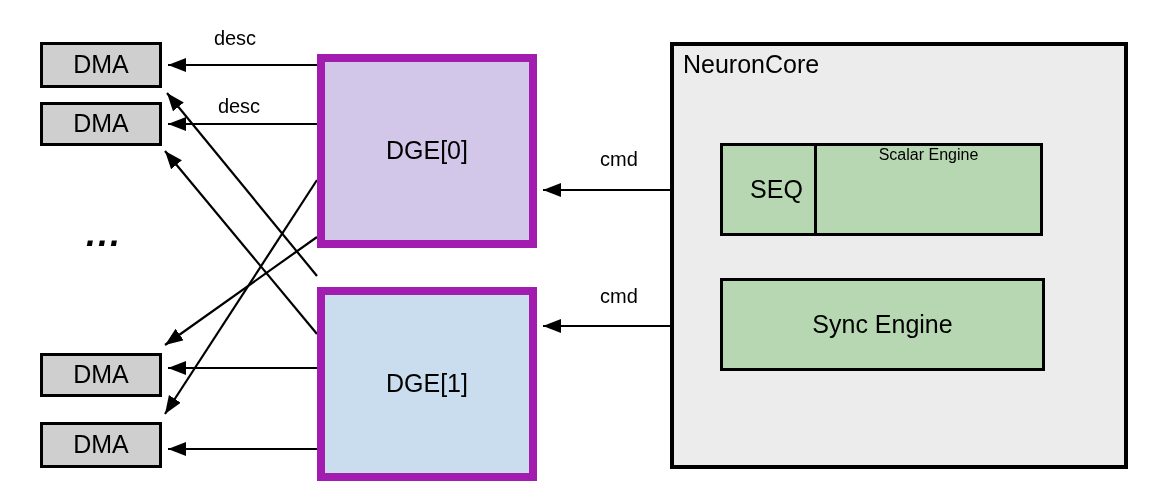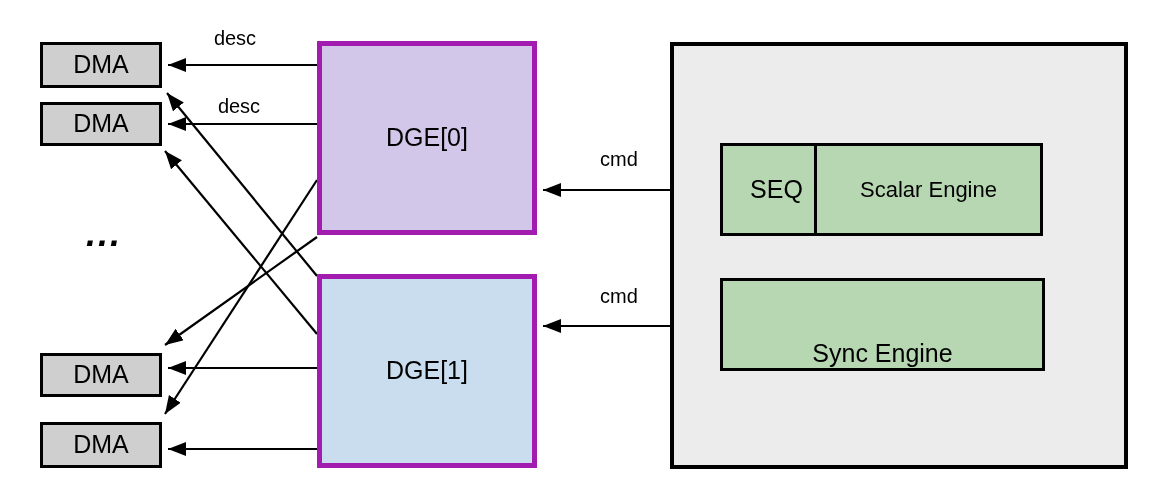--- a/index.html
+++ b/index.html
@@ -33,22 +33,22 @@
   .dma {
     background: #CFCFCF;
     border: 3px solid #000;
   }
   .dma-0 { left: 40px;  top: 42px;  width: 122px; height: 46px; }
   .dma-1 { left: 40px;  top: 102px; width: 122px; height: 44px; }
   .dma-2 { left: 40px;  top: 353px; width: 122px; height: 44px; }
   .dma-3 { left: 40px;  top: 422px; width: 122px; height: 46px; }
 
   .dge {
-    border: 5px solid #a21caf;
-    width: 220px; height: 194px;
+    border: 8px solid #a21caf;
+    width: 220px; height: 194px; margin-top: 13px;
   }
   .dge-0 { left: 317px; top: 41px;  background: #D2C7E8; }
   .dge-1 { left: 317px; top: 274px; background: #C9DDEE; text-align: right; }
 
   .neuroncore {
     position: absolute;
     left: 670px; top: 42px;
     width: 458px; height: 427px;
     background: #ECECEC;
     border: 4px solid #000;
@@ -72,33 +72,33 @@
     border-right: 3px solid #000;
     display: flex;
     align-items: center;
     justify-content: center;
     font-size: 25px;
     padding-left: 16px;
   }
   .scalar-cell {
     flex: 1;
     display: flex;
-    align-items: center;
+    align-items: flex-start;
     justify-content: center;
-    font-size: 22px;
+    font-size: 16px;
   }
 
   .sync-engine {
     position: absolute;
     left: 46px; top: 232px;
     width: 325px; height: 93px;
     background: #B7D7B2;
     border: 3px solid #000;
     display: flex;
-    align-items: flex-end;
+    align-items: center;
     justify-content: center;
     font-size: 25px;
   }
 
   .edge-label {
     position: absolute;
     font-size: 20px;
     text-align: center;
   }
   .edge-label.desc-0 { left: 198px; top: 27px;  width: 74px; }
@@ -161,20 +161,21 @@
   <div class="ellipsis">...</div>
 
   <div class="box dge dge-0">
     <span>DGE[0]</span>
   </div>
   <div class="box dge dge-1">
     <span>DGE[1]</span>
   </div>
 
   <div class="neuroncore">
+    <div class="nc-title">NeuronCore</div>
     <div class="seq-scalar">
       <div class="seq-cell">
         <span>SEQ</span>
       </div>
       <div class="scalar-cell">
         <span>Scalar Engine</span>
       </div>
     </div>
     <div class="sync-engine">
       <span>Sync Engine</span>

